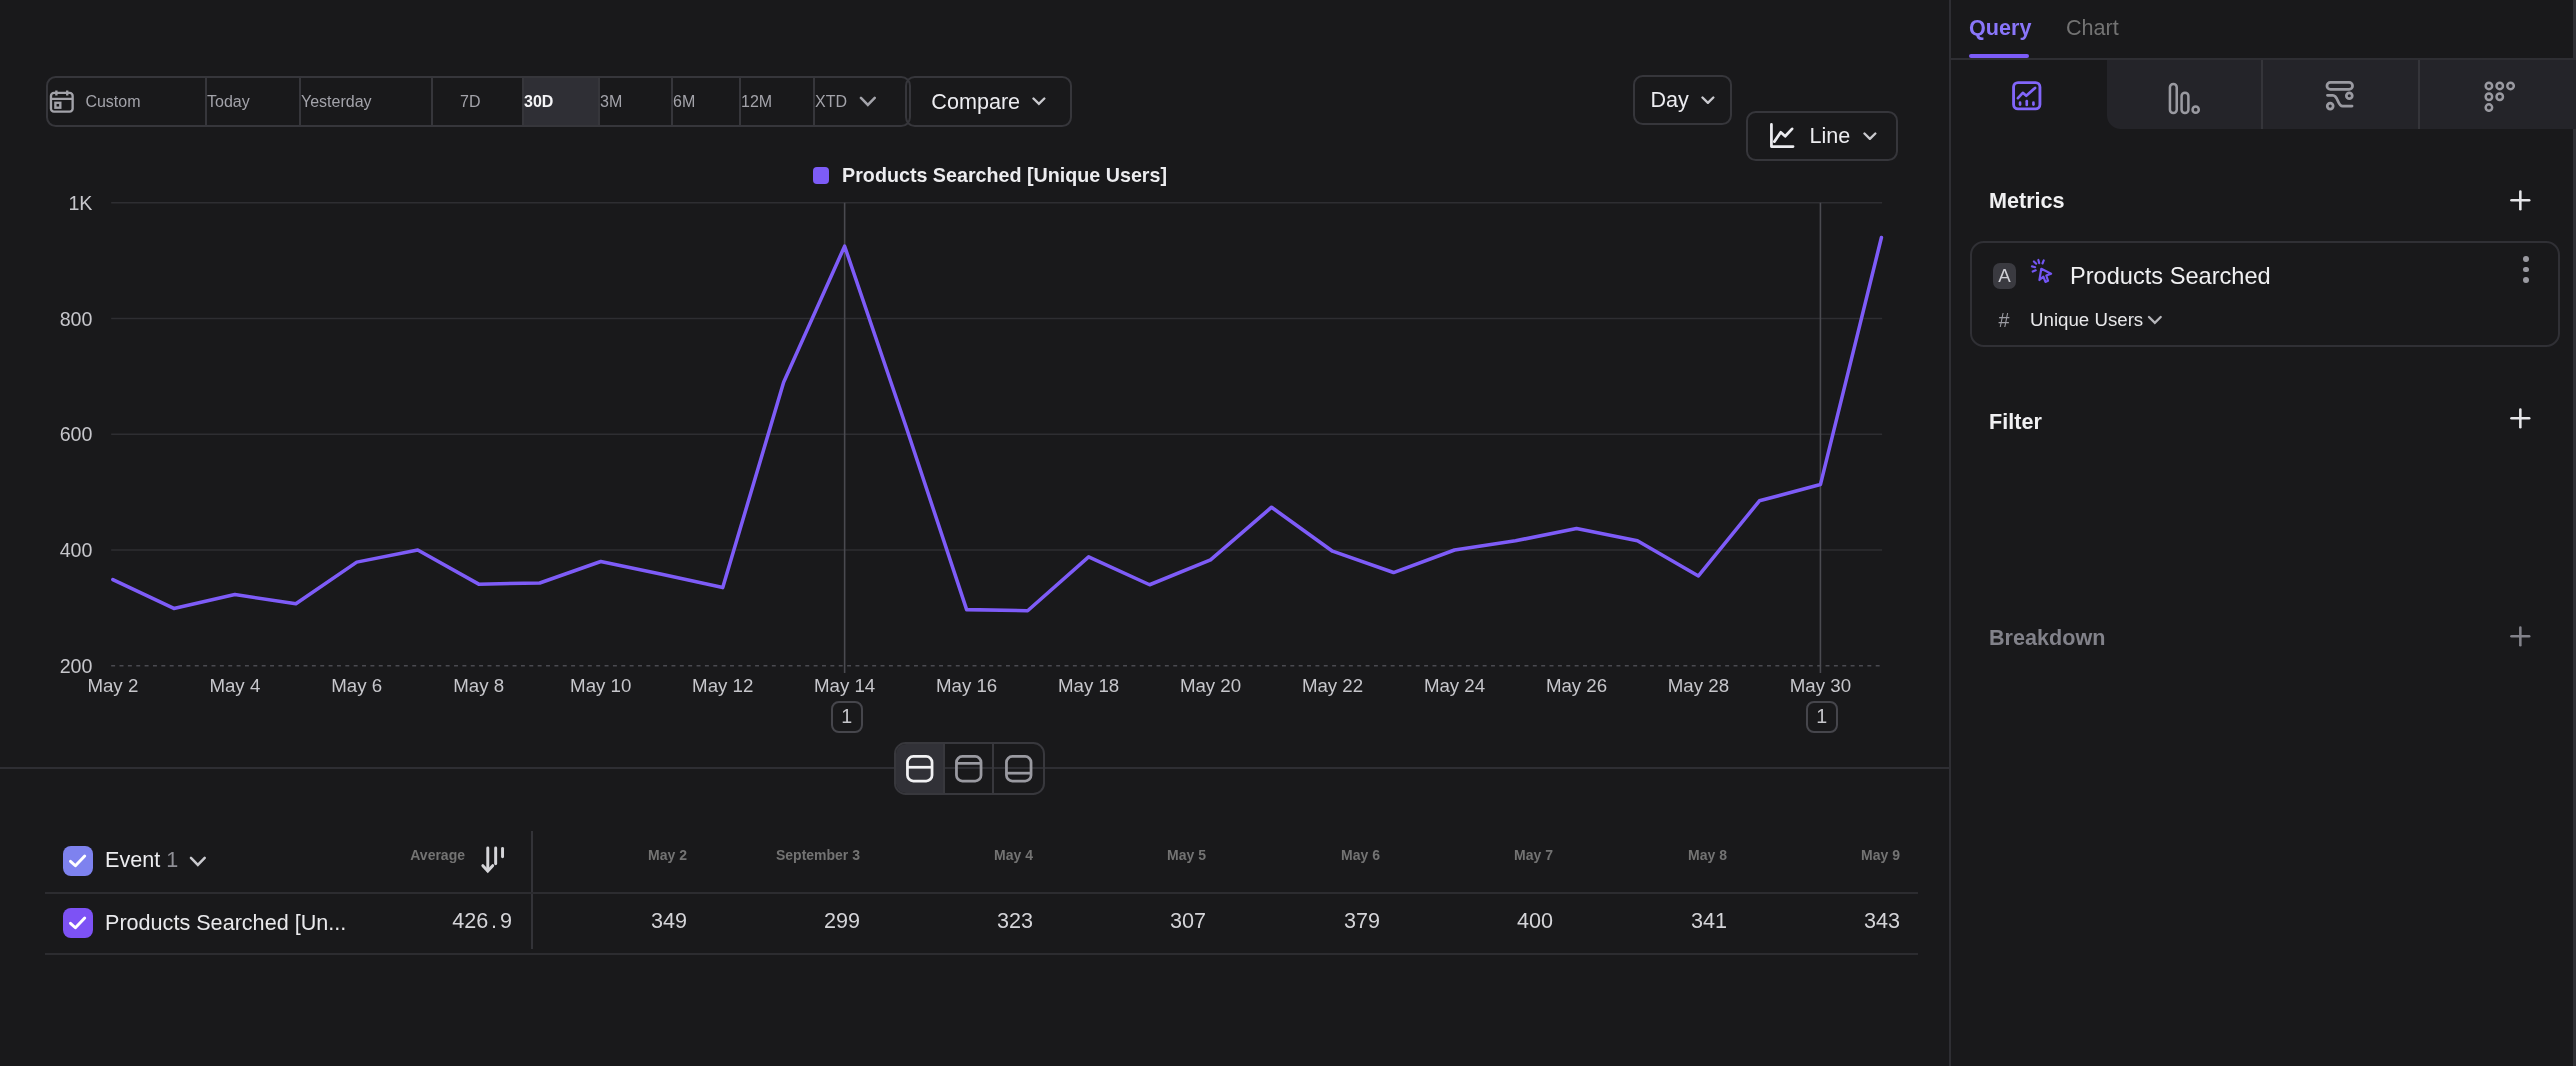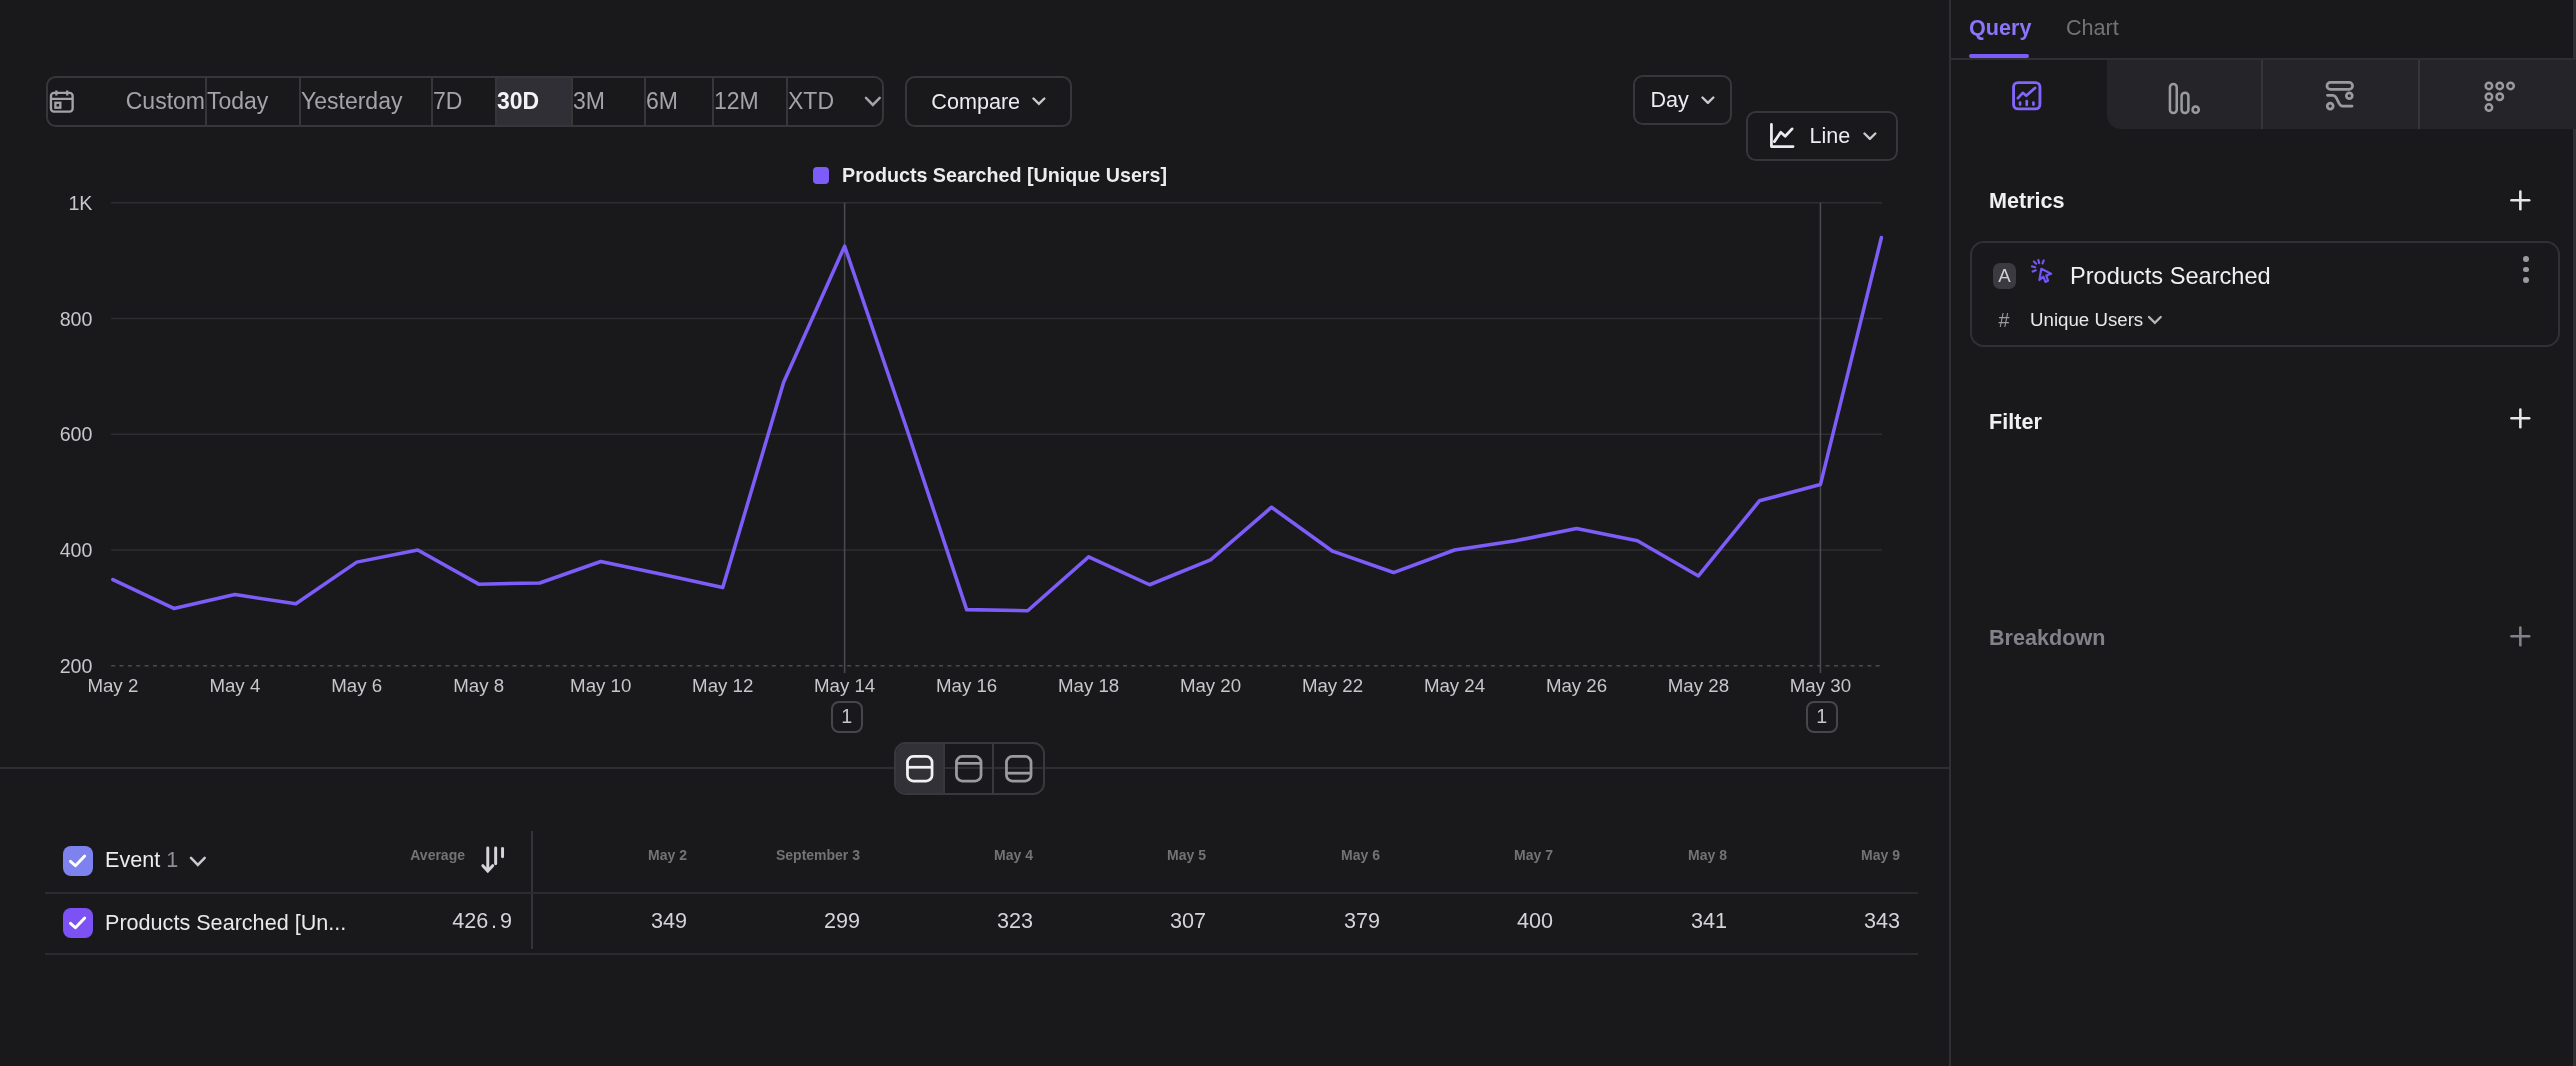--- a/index.html
+++ b/index.html
@@ -15,22 +15,22 @@
     border-radius:9.8px; display:flex; align-items:center; justify-content:center;
     color:#ececf0; font-size:21.6px; font-weight:500; gap:11.8px;
   }
   
   #seg {
     position:absolute; left:46px; top:76px; height:51px;
     border:2px solid #36363b; border-radius:9.8px;
     display:flex; align-items:stretch; overflow:hidden;
   }
   #seg .cell {
-    display:flex; align-items:center; justify-content:space-between;
-    color:#a3a3aa; font-size:23px; border-right:2px solid #36363b; gap:9.8px;
+    display:flex; align-items:center; justify-content:flex-start;
+    color:#a3a3aa; font-size:16px; border-right:2px solid #36363b; gap:9.8px;
   }
   #seg .cell:last-child { border-right:none; }
   #seg .sel { background:#2f2f35; color:#f4f4f6; font-weight:700; }
   .chev { flex:none; }
   
   #legend {
     position:absolute; left:14.8px; top:161px; width:1950px; height:29.5px;
     display:flex; align-items:center; justify-content:center; gap:12.8px;
   }
   #legend .sq { width:16.7px; height:16.7px; border-radius:3.9px; background:#7d5cf7; }
@@ -120,21 +120,21 @@
         <rect x="3" y="5" width="22" height="19" rx="3"></rect>
         <line x1="3" y1="11" x2="25" y2="11"></line>
         <line x1="8.5" y1="2.5" x2="8.5" y2="7.5"></line>
         <line x1="19.5" y1="2.5" x2="19.5" y2="7.5"></line>
         <rect x="7.5" y="15" width="5" height="5"></rect>
       </svg>
       <span>Custom</span>
     </div>
     <div class="cell" style="width:94px;">Today</div>
     <div class="cell" style="width:132px;">Yesterday</div>
-    <div class="cell" style="width:64px;">7D</div>
+    <div class="cell" style="width:64px;margin-left:27px;">7D</div>
     <div class="cell sel" style="width:76px;">30D</div>
     <div class="cell" style="width:73px;">3M</div>
     <div class="cell" style="width:68px;">6M</div>
     <div class="cell" style="width:74px;">12M</div>
     <div class="cell" style="width:94px;gap:11.8px;">
       <span>XTD</span>
       <svg class="chev" width="17.7" height="10.8" viewBox="0 0 18 11" fill="none" stroke="#a3a3aa" stroke-width="2.6" stroke-linecap="round">
           <path d="M2 2 L9 9 L16 2"></path>
         </svg>
     </div>

